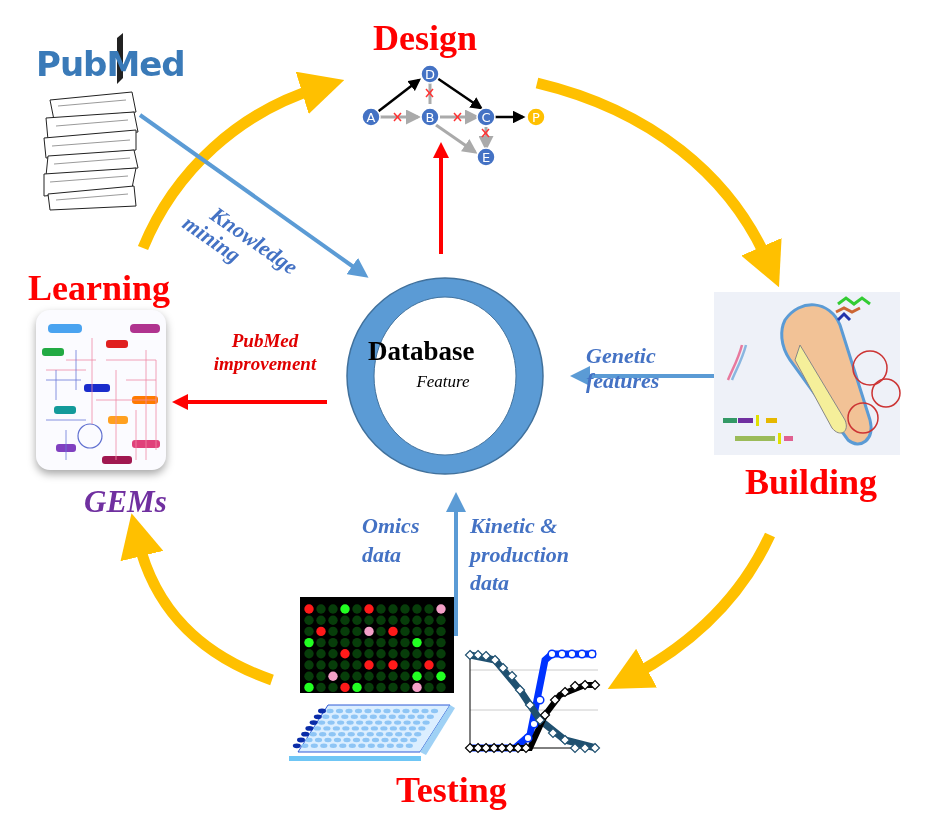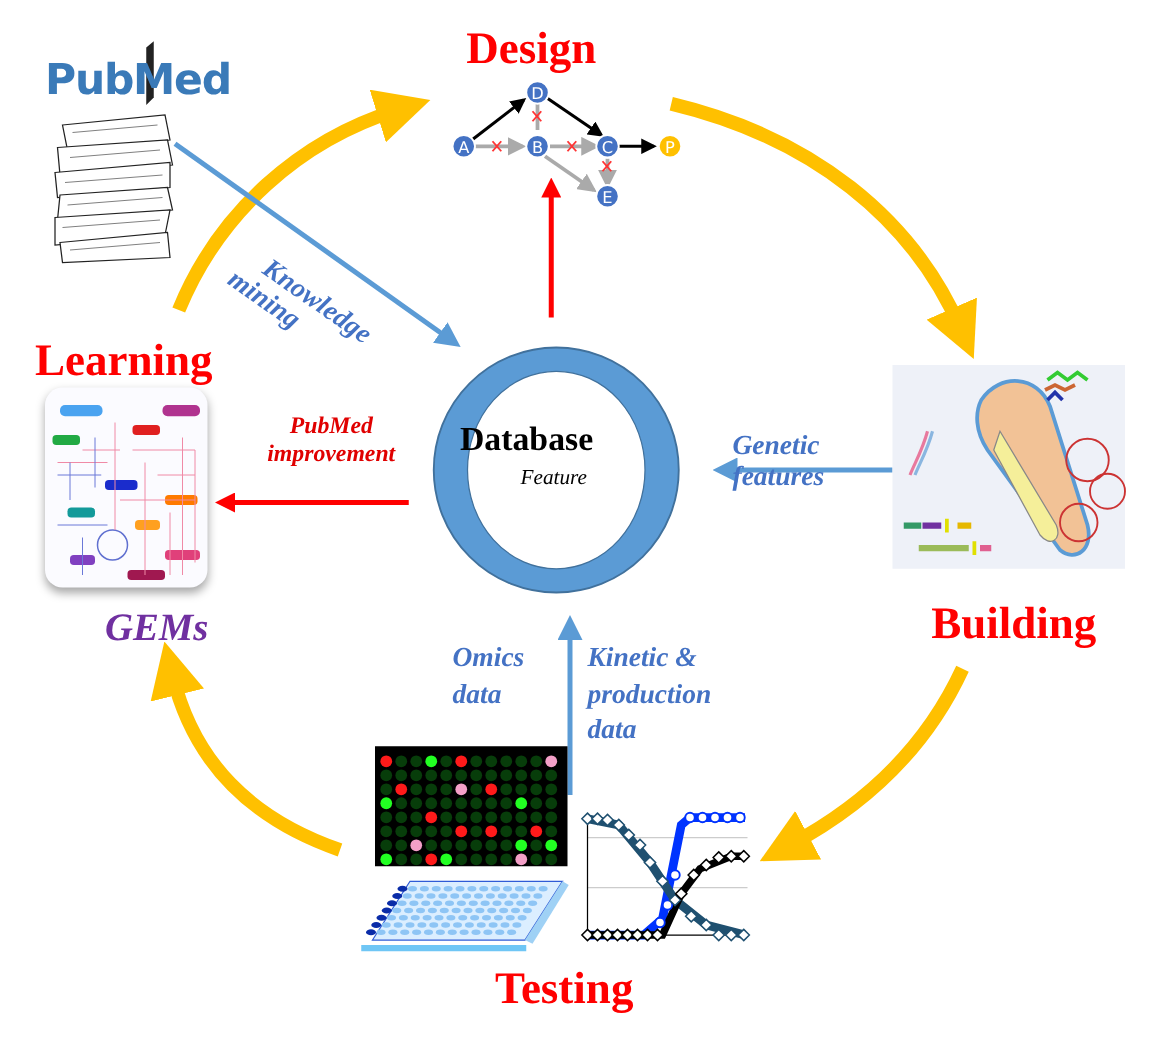--- a/index.html
+++ b/index.html
@@ -367,21 +367,21 @@
     <text x="486" y="122" text-anchor="middle" font-family="DejaVu Sans, sans-serif" font-size="13" fill="#ffffff">C</text>
     <circle cx="430" cy="74" r="9" fill="#4472c4" stroke="#ffffff" stroke-width="1.5"></circle>
     <text x="430" y="79" text-anchor="middle" font-family="DejaVu Sans, sans-serif" font-size="13" fill="#ffffff">D</text>
     <circle cx="486" cy="157" r="9" fill="#4472c4" stroke="#ffffff" stroke-width="1.5"></circle>
     <text x="486" y="162" text-anchor="middle" font-family="DejaVu Sans, sans-serif" font-size="13" fill="#ffffff">E</text>
     <circle cx="536" cy="117" r="9" fill="#ffc000" stroke="#ffffff" stroke-width="1.5"></circle>
     <text x="536" y="122" text-anchor="middle" font-family="DejaVu Sans, sans-serif" font-size="13" fill="#ffffff">P</text>
   </svg>
 
 <div class="stage-title" style="left:373px; top:20px;">Design</div>
-<div class="stage-title" style="left:745px; top:480px;text-align:right;">Building</div>
+<div class="stage-title" style="left:745px; top:464px;text-align:right;">Building</div>
 <div class="stage-title" style="left:396px; top:772px;">Testing</div>
 <div class="stage-title" style="left:28px; top:270px;">Learning</div>
 
 <div class="pubmed">PubMed</div>
 
 <div id="pathway-nodes"></div>
 
 <div class="db-title">Database</div>
 <div class="db-sub">
   <div>Feature</div>

